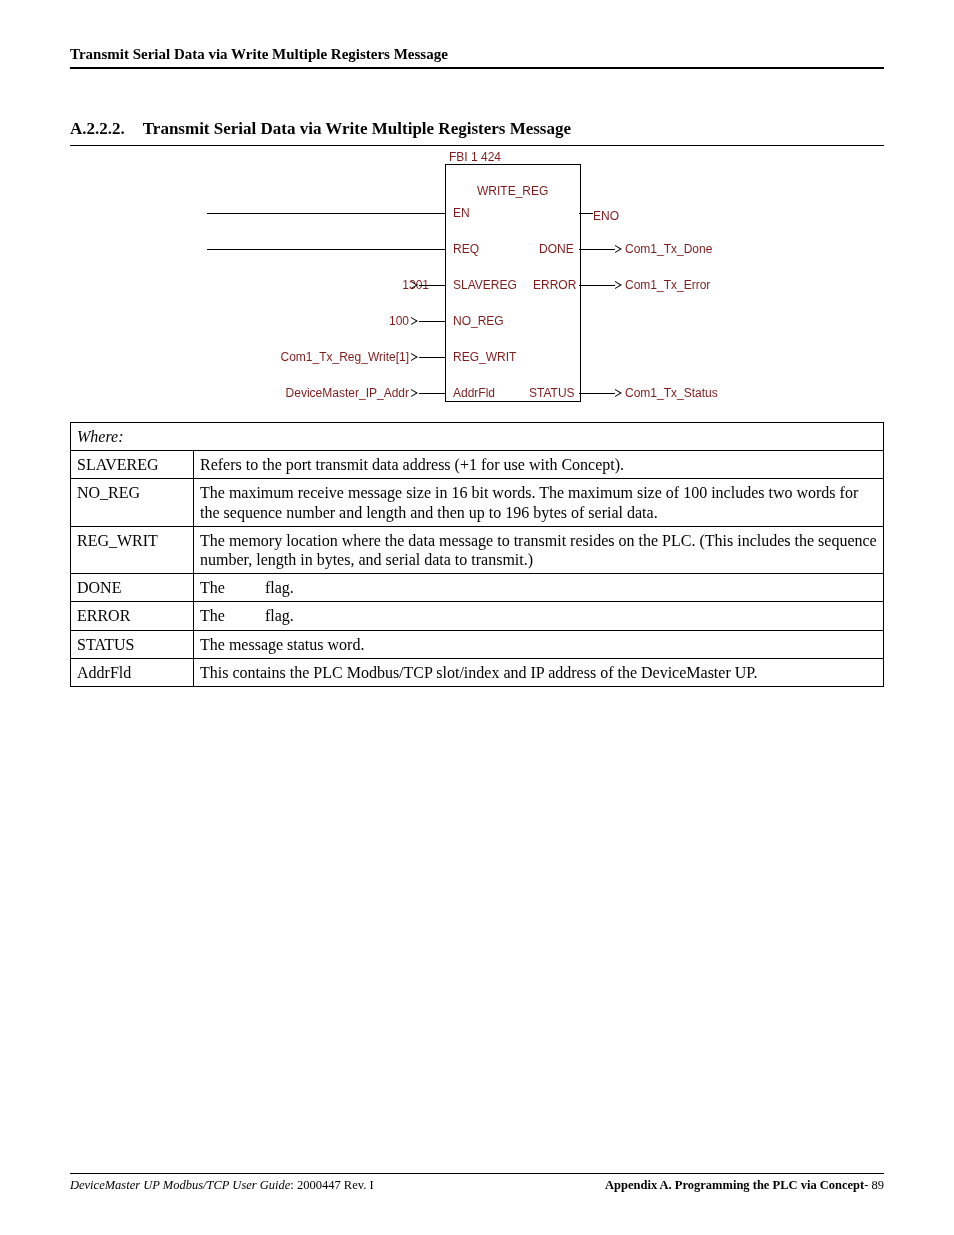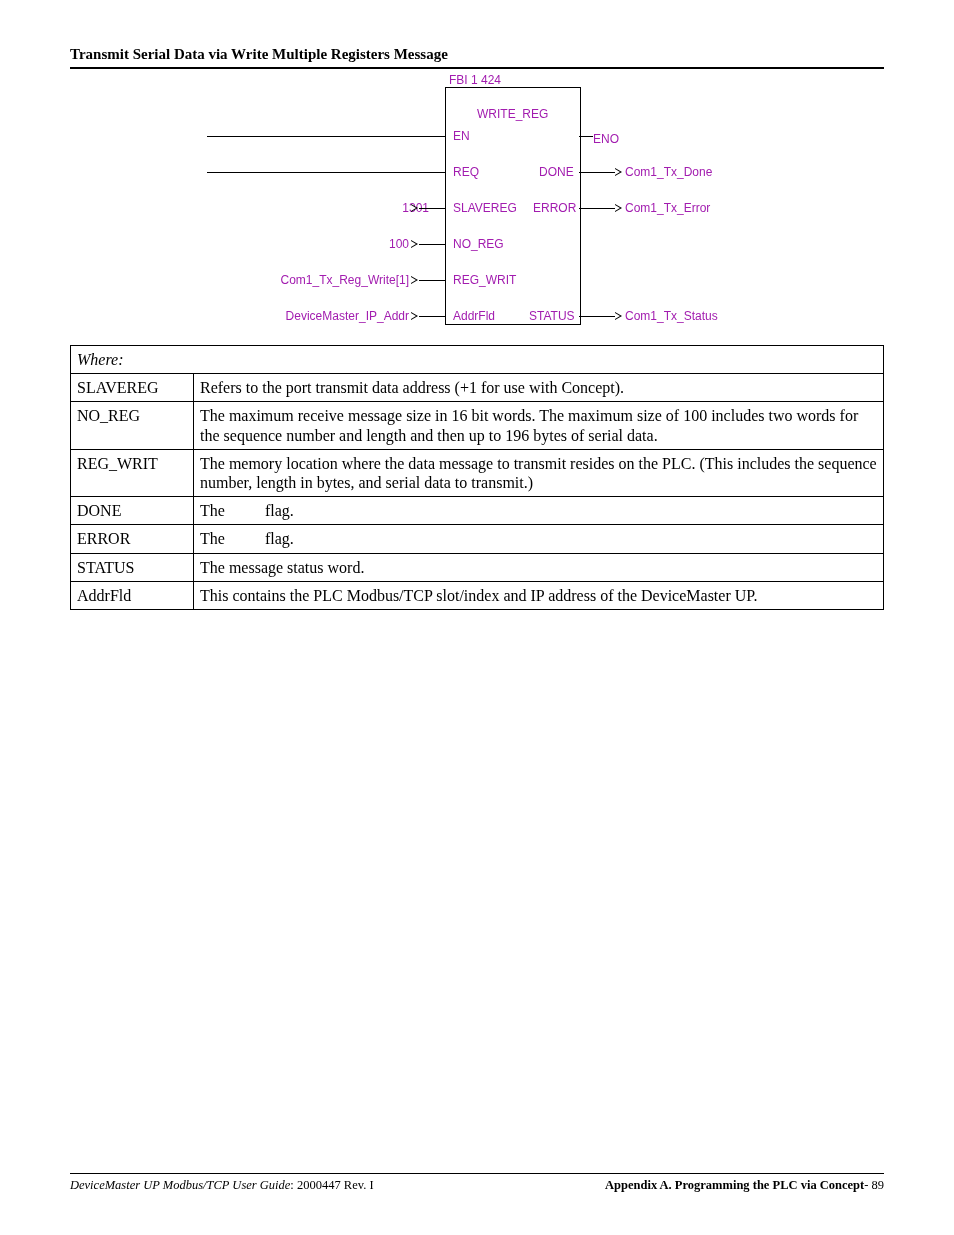--- a/index.html
+++ b/index.html
@@ -43,21 +43,21 @@
   .intro .ital { font-style: italic; }
 
   
   .diagram {
     position: relative;
     width: 540px;
     height: 255px;
     margin: 4px auto 8px auto;
     font-family: Arial, Helvetica, sans-serif;
     font-size: 12px;
-    color: #a21caf;
+    color: #7f1d1d;
   }
   .diagram .lbl { position: absolute; white-space: nowrap; }
   .diagram .box {
     position: absolute;
     border: 1px solid #000;
     background: #fff;
   }
   .diagram .hline { position: absolute; height: 1px; background: #000; }
   .diagram .tri {
     position: absolute;
@@ -111,20 +111,23 @@
   .footer .right { font-weight: bold; }
   .footer .right .pg { font-weight: normal; }
 </style>
 </head>
 <body>
 
 <div class="page">
 
   <div class="running-head">Transmit Serial Data via Write Multiple Registers Message</div>
 
+  <div class="section-heading">
+    <span class="num">A.2.2.2.</span><span>Transmit Serial Data via Write Multiple Registers Message</span>
+  </div>
 
 
   <div class="diagram">
 
     <span class="lbl" style="left:242px; top:0px;">FBI 1 424</span>
 
     <div class="box" style="left:238px; top:14px; width:134px; height:236px;"></div>
     <span class="lbl" style="left:270px; top:34px;">WRITE_REG</span>
 
     <div class="hline" style="left:0px; top:63px; width:238px;"></div>

